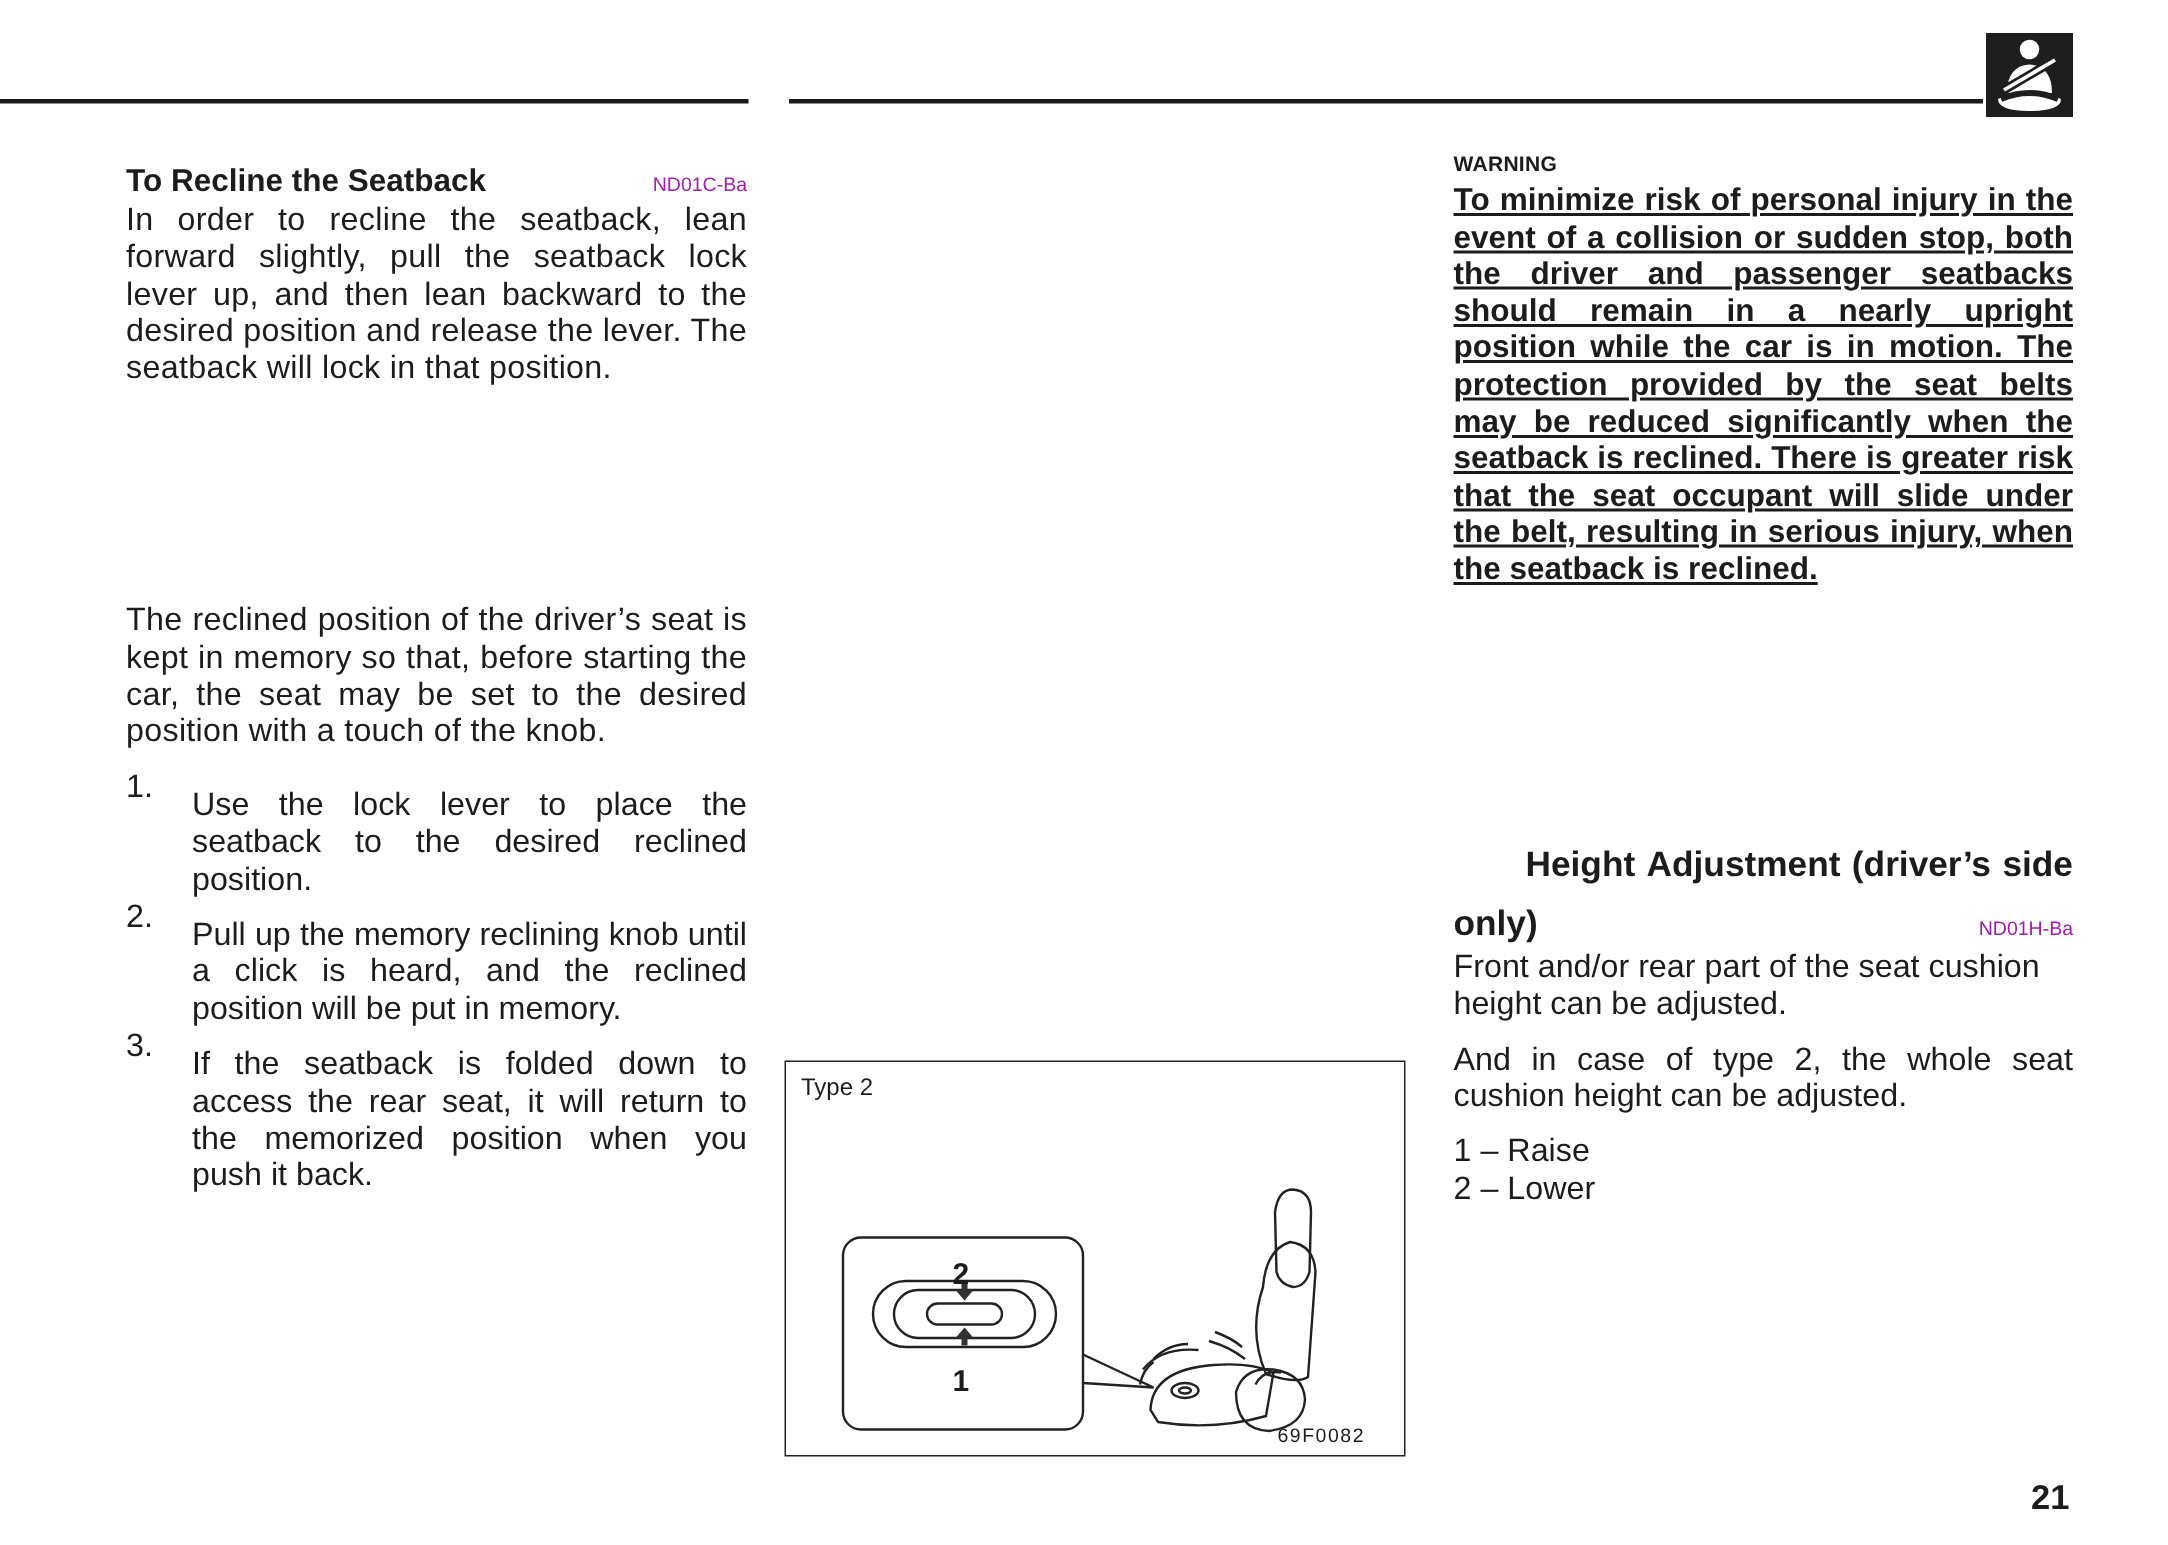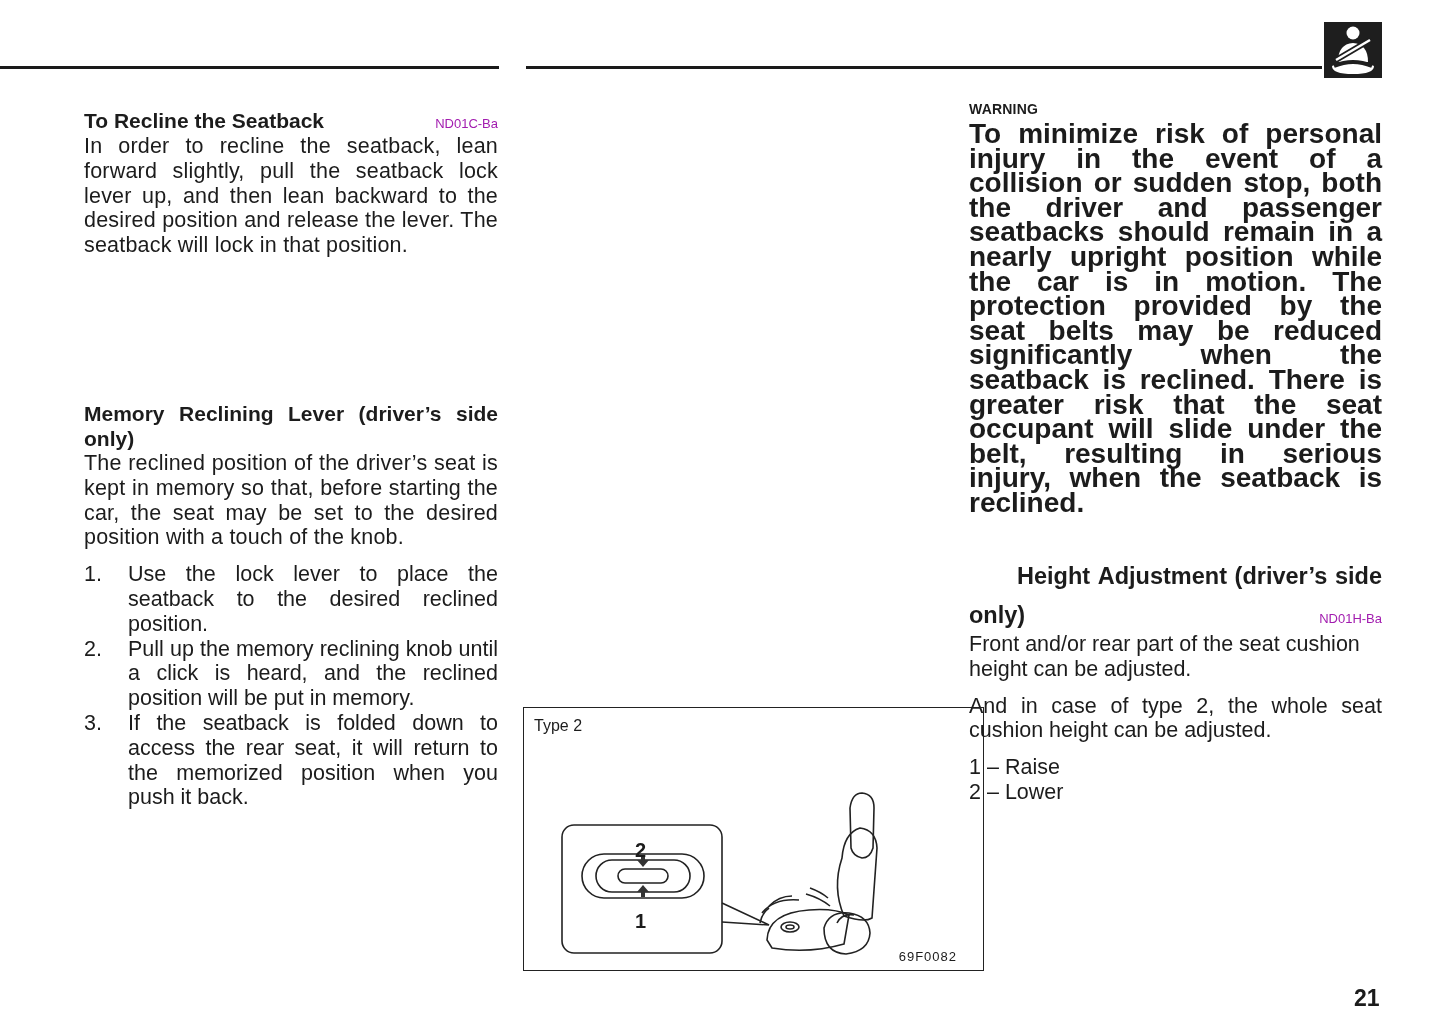--- a/index.html
+++ b/index.html
@@ -19,33 +19,33 @@
   .body-text { font-size: 21.5px; line-height: 24.8px; text-align: justify; letter-spacing: 0.2px; }
   .head-row { display: flex; justify-content: space-between; align-items: baseline; }
   .h-bold { font-weight: bold; font-size: 21px; line-height: 26px; margin-top: 12px; }
   .code { font-size: 13px; color: #a21caf; }
 
   #memory-section { position: absolute; left: 84px; top: 401px; width: 414px; }
   #memory-title { font-weight: bold; font-size: 21px; line-height: 25px; text-align: justify; text-align-last: left; }
   ol.steps { list-style: none; margin: 12px 0 0 0; padding: 0; }
   ol.steps li { display: flex; font-size: 21.5px; line-height: 24.8px; }
   ol.steps li .num { width: 44px; flex: none; }
-  ol.steps li .txt { flex: 1; text-align: justify; }
+  ol.steps li .txt { flex: 1; text-align: justify; margin-top: 12px; }
 
   #warning-title { font-size: 14px; font-weight: bold; line-height: 26px; letter-spacing: 0.2px; }
-  #warning-body { font-weight: bold; font-size: 28px; line-height: 24.6px; text-align: justify; }
+  #warning-body { font-weight: bold; font-size: 21px; line-height: 24.6px; text-align: justify; text-decoration: underline; }
 
   #height-section { position: absolute; left: 969px; top: 562px; width: 413px; }
   #height-title { font-weight: bold; font-size: 23.5px; line-height: 28px; display: flex; justify-content: space-between; margin-left: 48px; }
   #height-title-row2 { display: flex; justify-content: space-between; align-items: baseline; }
   .hp { font-size: 21.5px; line-height: 24.8px; margin: 0 0 12px 0; }
   #height-section .hp:first-of-type { margin-top: 4px; }
   .kv { font-size: 21.5px; line-height: 25px; }
 
-  #figure { position: absolute; left: 523px; top: 707px; width: 461px; height: 264px; border: 1.5px solid #222; box-sizing: border-box; }
+  #figure { position: absolute; left: 523px; top: 707px; width: 414px; height: 264px; border: 1.5px solid #222; box-sizing: border-box; }
   #fig-type { position: absolute; left: 10px; top: 9px; font-size: 16px; }
   #fig-code { position: absolute; right: 26px; bottom: 6px; font-size: 13px; letter-spacing: 1px; }
   #fig-svg { position: absolute; left: 0; top: 0; }
   .lab { font-weight: bold; font-size: 20px; position: absolute; }
 
   #page-number { position: absolute; left: 1354px; top: 985px; font-size: 23px; font-weight: bold; }
 </style>
 </head>
 <body>
 
@@ -64,21 +64,20 @@
 
 <div class="col" id="col-left">
   <div class="head-row">
     <span class="h-bold">To Recline the Seatback</span>
     <span class="code">ND01C-Ba</span>
   </div>
   <div class="body-text">In order to recline the seatback, lean forward slightly, pull the seatback lock lever up, and then lean backward to the desired position and release the lever. The seatback will lock in that position.</div>
 </div>
 
 <div id="memory-section">
-  <div id="memory-title">Memory Reclining Lever (driver’s side only)</div>
   <div class="body-text" style="text-align:justify">The reclined position of the driver’s seat is kept in memory so that, before starting the car, the seat may be set to the desired position with a touch of the knob.</div>
   <ol class="steps">
     <li>
       <span class="num">1.</span>
       <span class="txt">Use the lock lever to place the seatback to the desired reclined position.</span>
     </li>
     <li>
       <span class="num">2.</span>
       <span class="txt">Pull up the memory reclining knob until a click is heard, and the reclined position will be put in memory.</span>
     </li>

